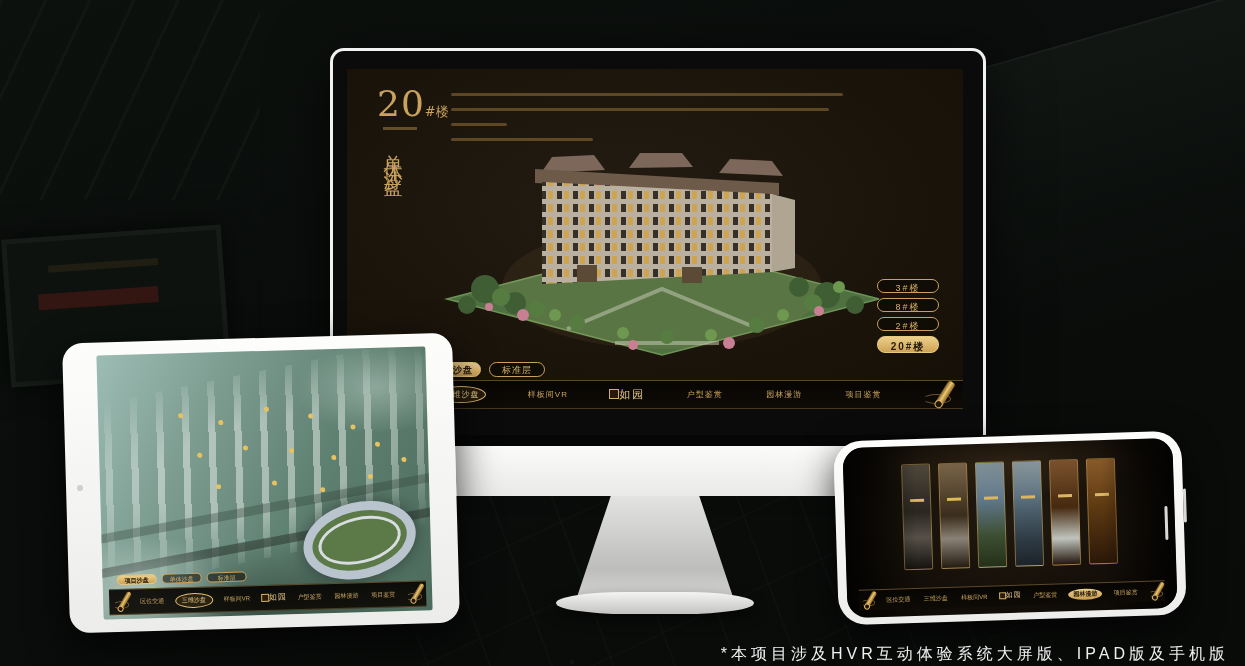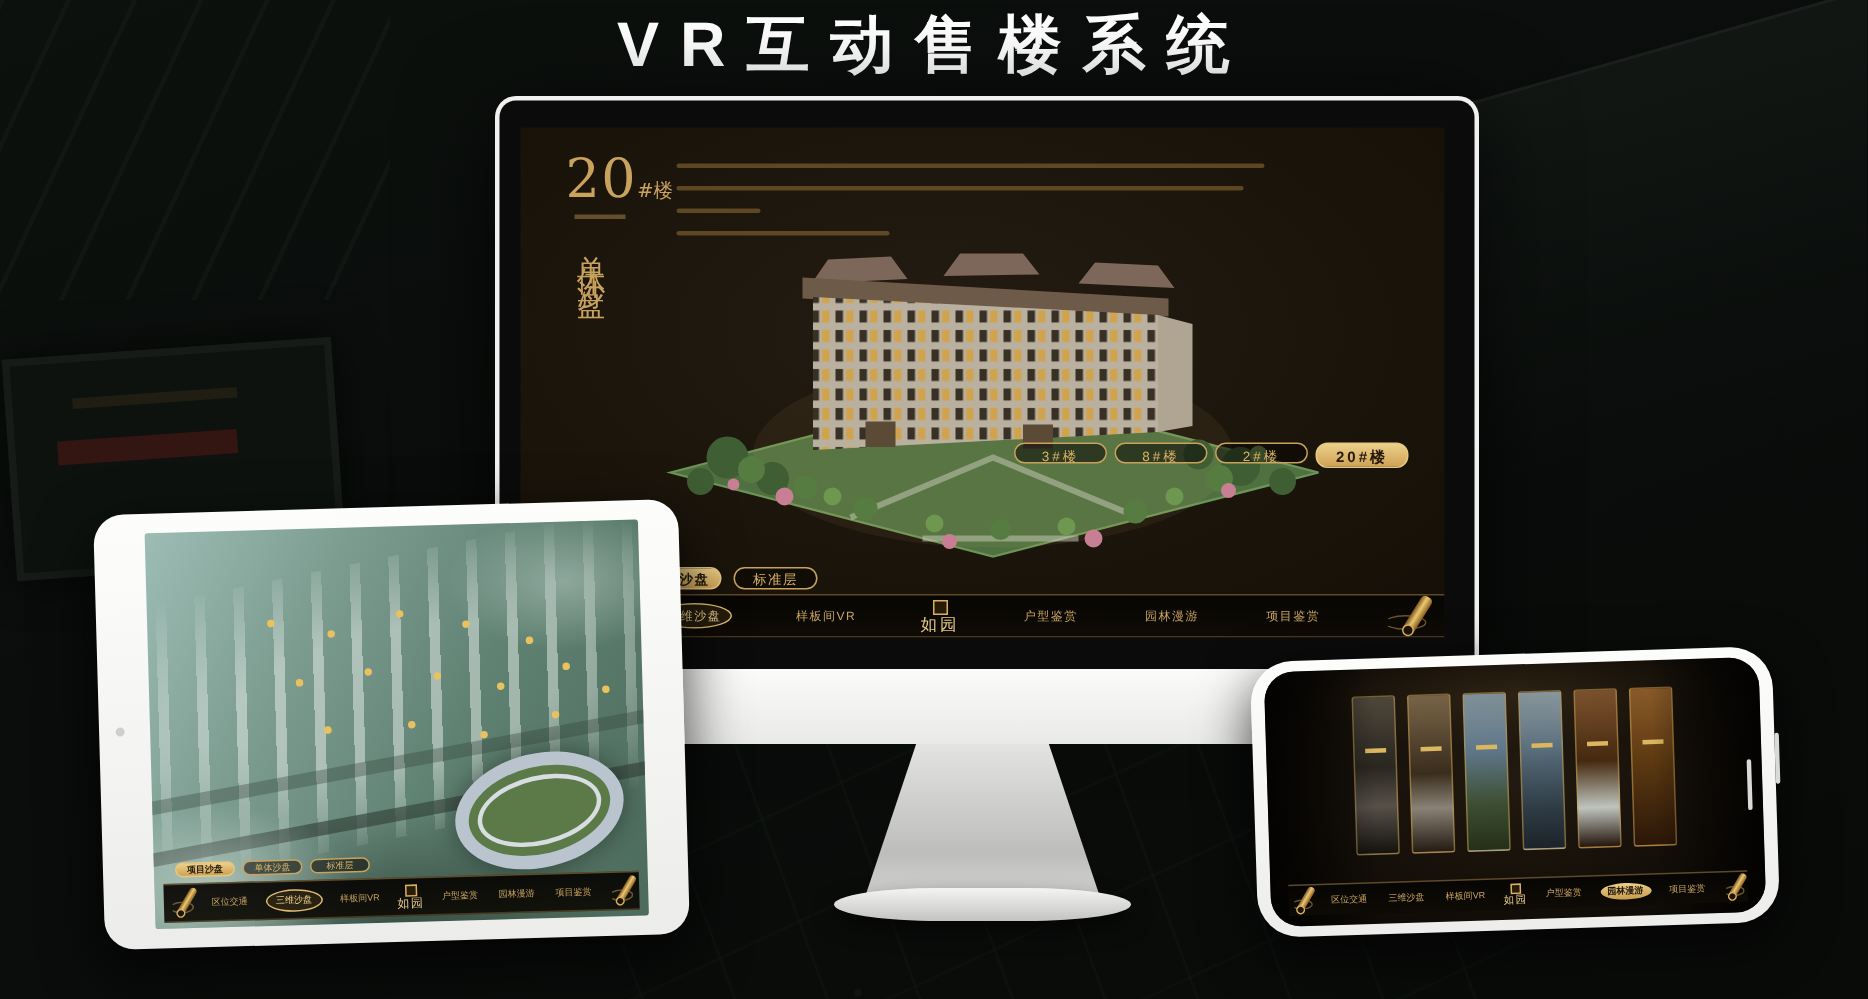--- a/index.html
+++ b/index.html
@@ -28,52 +28,52 @@
   
   .pill{display:inline-block;border:1px solid #c9a25e;border-radius:8px;color:#d8b266;
     background:rgba(10,7,3,.55);text-align:center;cursor:pointer;}
   .pill.active{background:linear-gradient(180deg,#ecd08a,#cfa255);color:#241a0c;border-color:#e7c87e;font-weight:bold;}
   .navbar{position:absolute;display:flex;align-items:center;justify-content:space-between;
     background:linear-gradient(180deg,rgba(6,5,3,.92),rgba(14,11,6,.92));
     border-top:1px solid rgba(190,150,80,.45);border-bottom:1px solid rgba(190,150,80,.35);}
   .nav-item{color:#c8a35f;background:none;border:none;white-space:nowrap;cursor:pointer;padding:0 2px;}
   .nav-item.ringed{border:1px solid #e2bd72;border-radius:50%;padding:2px 6px;color:#f0d494;background:rgba(90,65,25,.35);}
   .nav-item.filled{background:linear-gradient(180deg,#ecd08a,#c89a4e);color:#241a0c;border-radius:50%;padding:1px 5px;font-weight:bold;}
-  .brand{display:flex;flex-direction:column;align-items:center;line-height:1;cursor:pointer;}
+  .brand{display:flex;flex-direction:row;line-height:1;cursor:pointer;}
   .brand .seal{border:1px solid #d8b060;background:rgba(60,40,10,.6);}
   .brand .brand-text{color:#e6c887;font-family:"DejaVu Serif",serif;}
   
   .scroll-icon{position:relative;cursor:pointer;}
   .scroll-icon .line{position:absolute;border:1px solid rgba(200,160,80,.5);border-left-color:transparent;border-radius:50%;}
   .scroll-icon .roll{position:absolute;background:linear-gradient(90deg,#7a5420,#ecc96f 45%,#8a5f24);
     border-radius:3px;transform:rotate(32deg);}
   .scroll-icon .roll::after{content:"";position:absolute;left:0;bottom:-2px;width:80%;height:0;padding-bottom:80%;
     border-radius:50%;background:#1d1408;border:1px solid #d8b060;}
   
-  .monitor-frame{position:absolute;left:330px;top:64px;width:650px;height:384px;background:#0b0b0b;
+  .monitor-frame{position:absolute;left:330px;top:48px;width:650px;height:384px;background:#0b0b0b;
     border:3px solid #f1f1ef;border-bottom:none;border-radius:14px 14px 0 0;box-shadow:0 10px 60px rgba(0,0,0,.7);text-decoration:underline;}
   .screen{position:absolute;left:14px;top:18px;width:616px;height:340px;overflow:hidden;
     background:radial-gradient(120% 120% at 45% 40%,#241c12 0%,#171108 55%,#0d0a06 100%);}
   .chin{position:absolute;left:330px;top:446px;width:656px;height:50px;
     background:linear-gradient(180deg,#fbfbfa,#e9e9e7);border-radius:0 0 6px 6px;}
   .stand-neck{position:absolute;left:576px;top:496px;width:158px;height:104px;
     background:linear-gradient(180deg,#e3e3e1,#bdbdbb 70%,#d6d6d4);
     clip-path:polygon(22% 0,78% 0,100% 100%,0 100%);}
   .stand-base{position:absolute;left:556px;top:592px;width:198px;height:22px;border-radius:50%/70%;
     background:linear-gradient(180deg,#f4f4f2,#c3c3c1);box-shadow:0 6px 14px rgba(0,0,0,.55);}
   
   .blk-title{position:absolute;left:30px;top:14px;color:#c9a25e;font-family:"DejaVu Serif",serif;}
   .blk-title .num{font-size:36px;letter-spacing:1px;}
   .blk-title .suffix{font-size:13px;}
   .blk-en{position:absolute;left:36px;top:58px;width:34px;height:3px;background:rgba(190,150,80,.45);}
   .blk-sub{position:absolute;left:34px;top:70px;color:#c9a25e;font-family:"DejaVu Serif",serif;
     writing-mode:vertical-rl;font-size:19px;letter-spacing:8px;}
   .para{position:absolute;left:104px;top:24px;}
   .para div{height:3px;background:rgba(175,130,65,.45);margin-bottom:12px;border-radius:2px;}
-  .floor-col{position:absolute;right:24px;top:210px;display:flex;gap:5px;}
+  .floor-col{position:absolute;right:24px;top:210px;display:flex;flex-direction:column;gap:5px;align-items:flex-end;}
   .floor-col .pill{width:62px;height:14px;line-height:14px;font-size:9px;letter-spacing:2px;}
   .floor-col .pill.active{height:17px;line-height:17px;font-size:10px;}
   .tabs-row{position:absolute;left:14px;bottom:32px;display:flex;gap:8px;}
   .tabs-row .pill{min-width:56px;height:15px;line-height:15px;font-size:9px;letter-spacing:1px;padding:0 6px;border-radius:9px;}
   .m-navbar{left:0;right:0;bottom:0;height:27px;padding:0 10px;}
   .m-navbar .nav-item{font-size:8px;letter-spacing:1px;}
   .m-navbar .brand .seal{width:8px;height:8px;margin-bottom:1px;}
   .m-navbar .brand .brand-text{font-size:11px;letter-spacing:2px;}
   .m-navbar .scroll-icon{width:30px;height:26px;}
   .m-navbar .scroll-icon .line{left:0;top:12px;width:26px;height:8px;}
@@ -144,21 +144,20 @@
 <div class="stage">
 
   <div class="bg-shape bg-city-l"></div>
   <div class="bg-shape bg-plaque">
     <div class="red2"></div>
       <div class="red1"></div>
   </div>
   <div class="bg-shape bg-photo-edge"></div>
   <div class="bg-shape bg-map"></div>
 
-  <div class="title">VR互动售楼系统</div>
 
   <div class="monitor-frame">
     <div class="screen">
 
       <div class="blk-title">
         <span class="num">20</span><span class="suffix">#楼</span>
       </div>
       <div class="blk-en"></div>
       <div class="blk-sub">单体沙盘</div>
 
@@ -340,13 +339,14 @@
         <button class="nav-item">项目鉴赏</button>
         <div class="scroll-icon">
             <div class="line"></div>
             <div class="roll"></div>
           </div>
       </div>
       <div class="home-indicator"></div>
     </div>
   </div>
 
+  <div class="footnote">*本项目涉及HVR互动体验系统大屏版、IPAD版及手机版</div>
 </div>
 
 </body></html>

